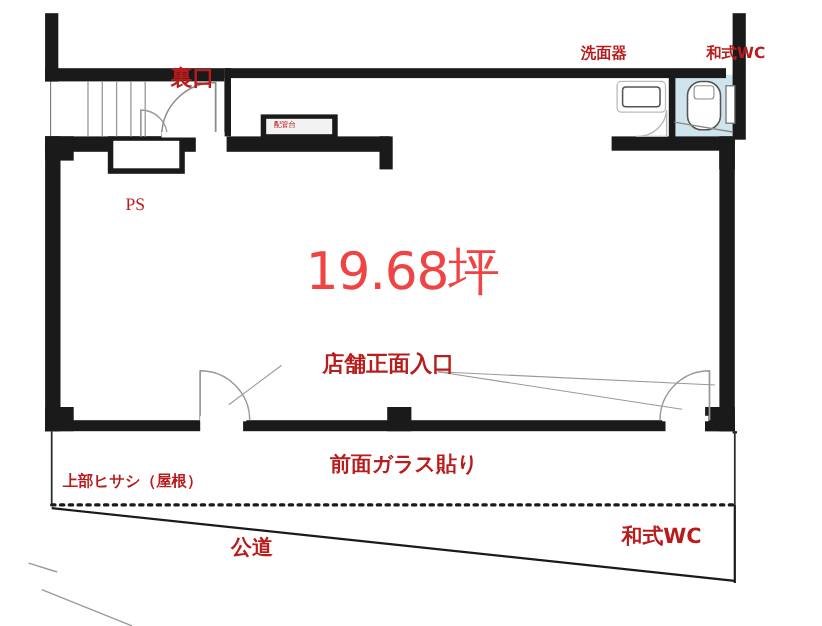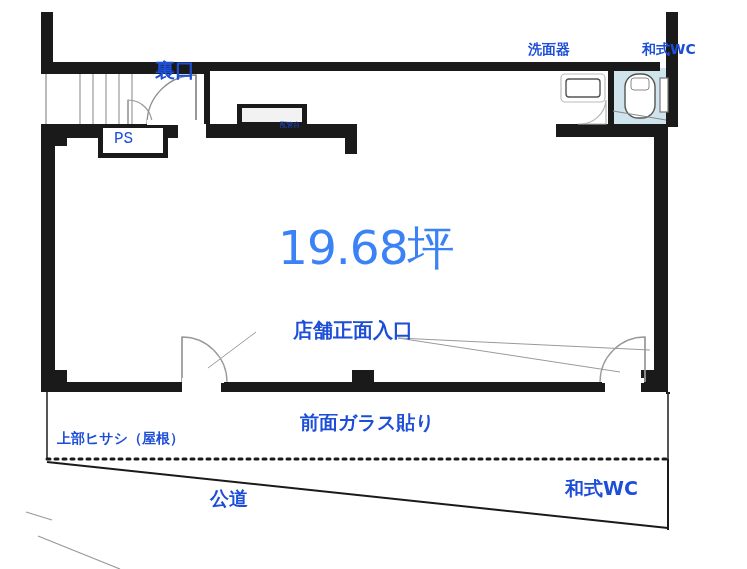--- a/index.html
+++ b/index.html
@@ -20,50 +20,51 @@
   #plan-svg {
     position: absolute;
     left: 0;
     top: 0;
     width: 747px;
     height: 569px;
     display: block;
   }
   .plan-label {
     position: absolute;
-    color: #1d4ed8;
+    color: #b91c1c;
     font-weight: bold;
     white-space: nowrap;
     line-height: 1;
     letter-spacing: 0px;
   }
   .lbl-area {
     font-size: 47px;
     font-weight: normal;
     letter-spacing: -1px;
-    color: #3b82f6;
+    color: #ef4444;
   }
   .lbl-big {
     font-size: 19px;
   }
   .lbl-med {
     font-size: 20px;
   }
   .lbl-small {
     font-size: 14px;
   }
   .lbl-tiny {
     font-size: 7px;
     font-weight: normal;
     letter-spacing: -0.5px;
   }
   .lbl-ps {
     font-size: 16px;
     font-weight: normal;
-    font-family: Liberation Mono, monospace;
+    font-family: Liberation Serif, serif;
+    margin-top: 48px;
   }
 </style>
 </head>
 <body>
 
 <div id="floorplan-root">
 
   <svg id="plan-svg" viewBox="0 0 747 569" xmlns="http://www.w3.org/2000/svg">
 
     <rect x="0" y="0" width="747" height="569" fill="#ffffff"></rect>
@@ -193,21 +194,21 @@
       <path d="M 38 536 L 120 569"></path>
       <path d="M 26 512 L 52 520"></path>
     </g>
 
   </svg>
 
   <span class="plan-label lbl-med" style="left:155px; top:60px;">裏口</span>
 
   <span class="plan-label lbl-ps" style="left:114px; top:131px;">PS</span>
 
-  <span class="plan-label lbl-tiny" style="left:249px; top:122px;margin-left:31px;">配管台</span>
+  <span class="plan-label lbl-tiny" style="left:249px; top:110px;">配管台</span>
 
   <span class="plan-label lbl-small" style="left:528px; top:42px;">洗面器</span>
 
   <span class="plan-label lbl-small" style="left:642px; top:42px;">和式WC</span>
 
   <span class="plan-label lbl-area" style="left:278px; top:224px;">19.68坪</span>
 
   <span class="plan-label lbl-med" style="left:257px; top:320px;margin-left:36px;">店舗正面入口</span>
 
   <span class="plan-label lbl-small" style="left:57px; top:431px;">上部ヒサシ（屋根）</span>

